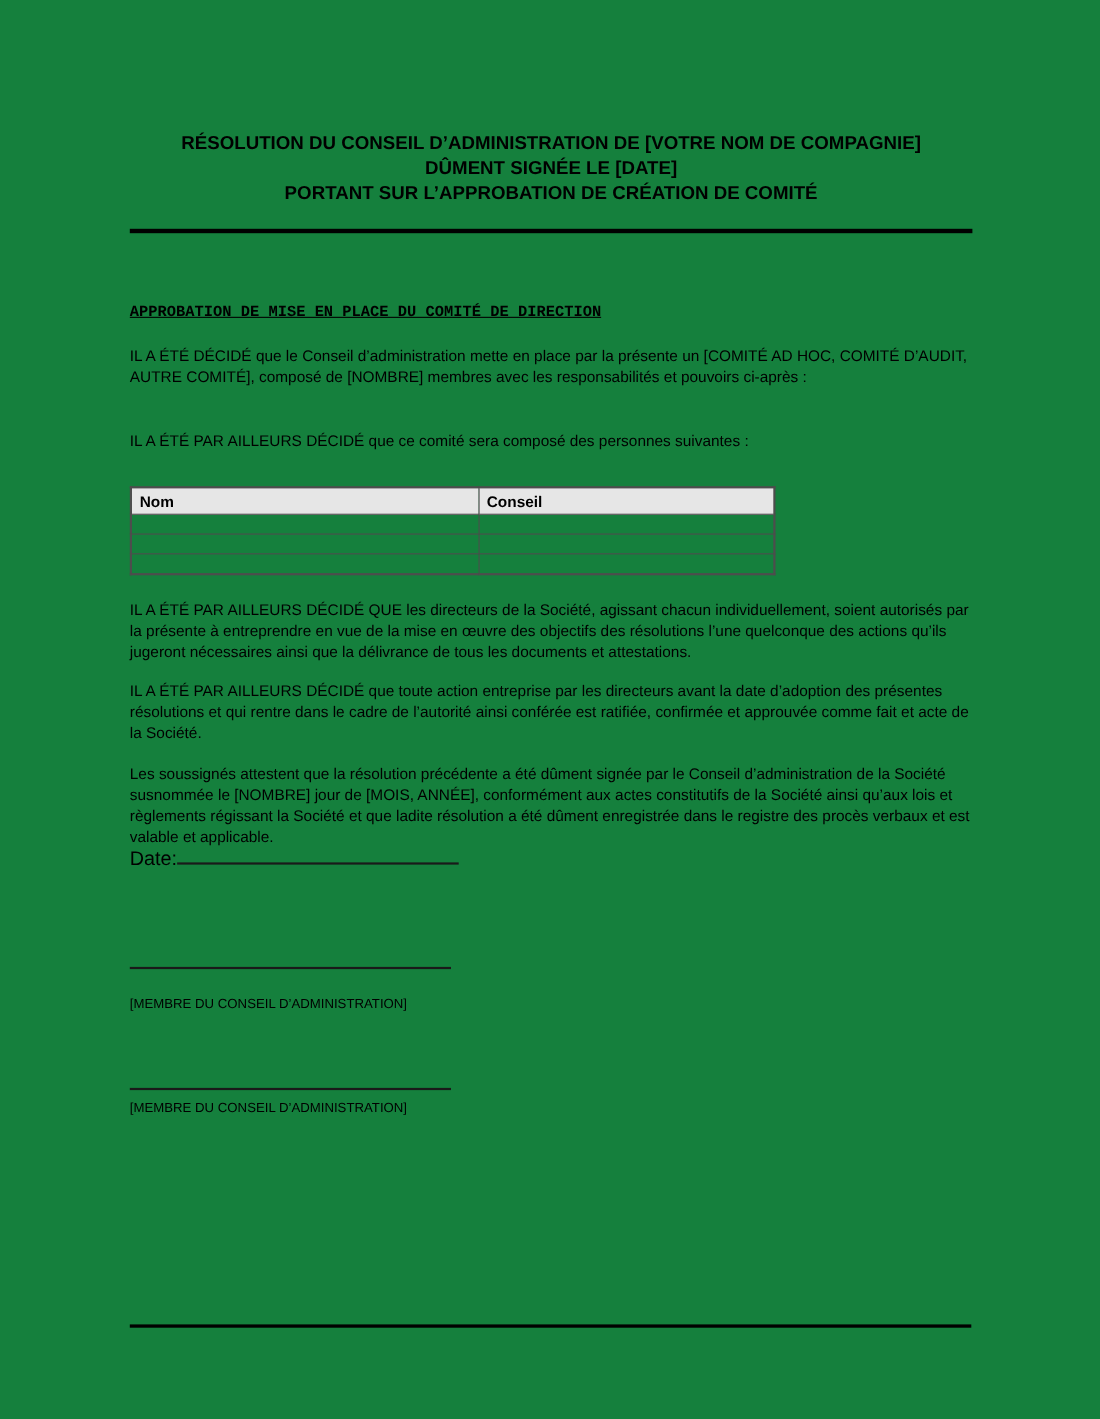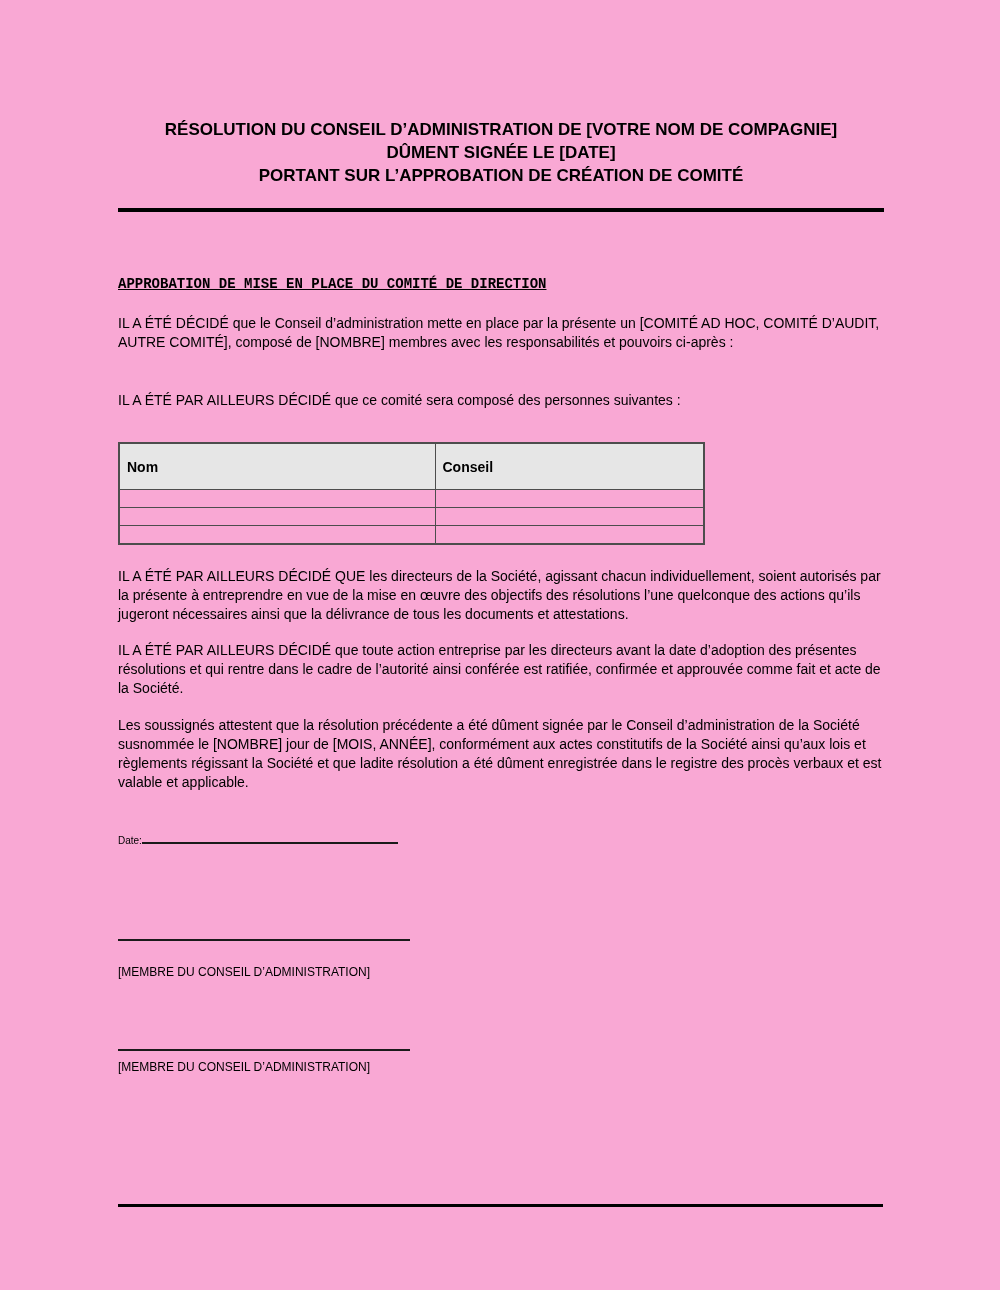--- a/index.html
+++ b/index.html
@@ -4,21 +4,21 @@
 <style>
   html, body {
     margin: 0;
     padding: 0;
     background: #ffffff;
   }
   .page {
     position: relative;
     width: 1000px;
     height: 1290px;
-    background: #f9a8d4;
+    background: #15803d;
     font-family: "Liberation Sans", sans-serif;
     color: #000000;
     overflow: hidden;
   }
   .content {
     position: absolute;
     left: 118px;
     top: 0;
     width: 766px;
   }
@@ -67,32 +67,31 @@
     border: 1px solid #4d4d4d;
   }
   table.member-table {
     border-width: 2px;
   }
   table.member-table th {
     background: #E6E6E6;
     text-align: left;
     font-size: 14px;
     font-weight: bold;
-    padding: 13px 7px;
+    padding: 2px 7px;
     height: 19px;
   }
   table.member-table td {
     height: 17px;
     padding: 0 7px;
     font-size: 14px;
   }
 
   .date-row {
-    margin-top: 36px;
-    font-size: 10px;
+    font-size: 18px;
     line-height: 19px;
   }
   .date-fill {
     display: inline-block;
     width: 256px;
     height: 14px;
     border-bottom: 2px solid #1a1a1a;
     vertical-align: baseline;
   }
   .sig-line {

